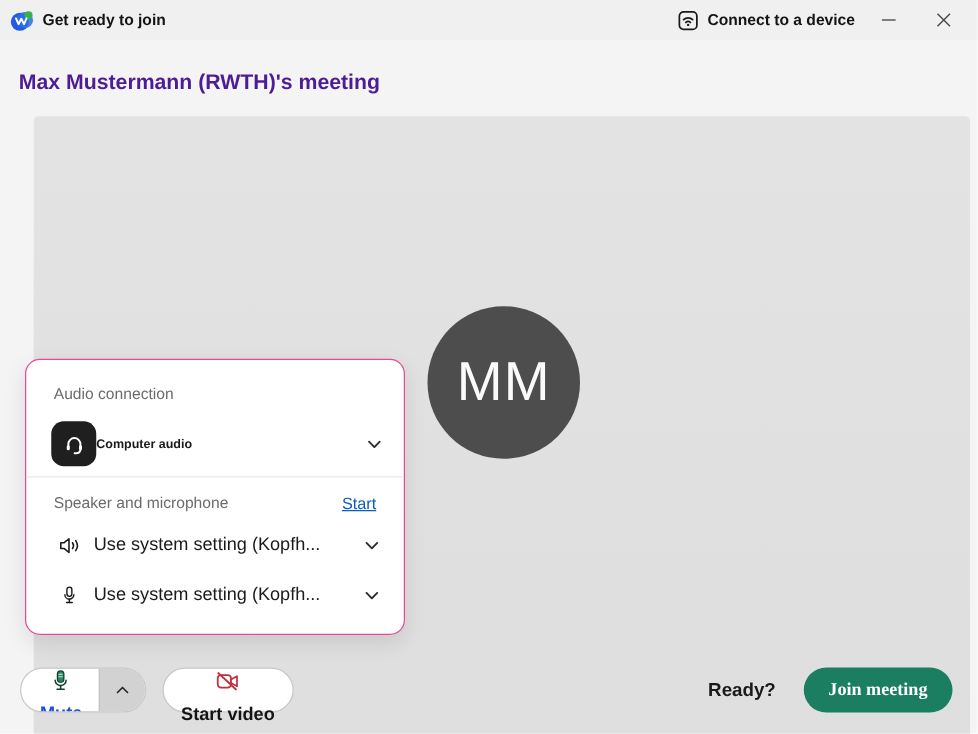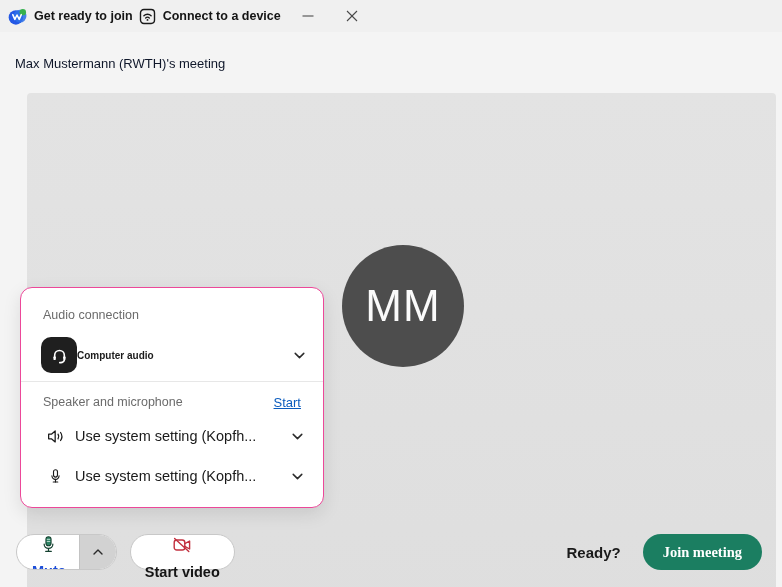--- a/index.html
+++ b/index.html
@@ -8,21 +8,21 @@
 
   .window{
     position:relative; width:782px; height:587px;
     background:#f4f4f4; overflow:hidden;
   }
 
   
   .titlebar{
     position:absolute; top:0; left:0; right:0; height:32px;
     background:#f0f0f0;
-    display:flex; align-items:center; 
+    display:flex; align-items:center; justify-content:space-between;
     padding:0 12px 0 8px;
   }
   .titlebar-left{ display:flex; align-items:center; gap:7px; }
   .logo{ width:19px; height:19px; display:inline-flex; }
   .app-title{ font-size:12.5px; font-weight:700; color:#141414; }
   .titlebar-right{ display:flex; align-items:center; gap:6px; }
   .connect-device{
     display:flex; align-items:center; gap:7px;
     background:transparent; border:none; cursor:pointer;
     font-family:inherit; font-size:12.5px; font-weight:700; color:#141414;
@@ -31,21 +31,21 @@
   .win-btn{
     width:30px; height:26px; border:none; background:transparent;
     display:flex; align-items:center; justify-content:center; cursor:pointer;
     border-radius:4px;
   }
   .win-btn.close{ margin-left:8px; }
 
   
   .meeting-title{
     position:absolute; left:15px; top:56px;
-    font-size:13px; font-weight:400; color:#0f172a;
+    font-size:17px; font-weight:700; color:#4c1d95;
   }
 
   
   .preview{
     position:absolute; left:27px; top:93px; width:749px; height:546px;
     background:linear-gradient(#e3e3e3,#dedede);
     border-radius:4px;
   }
   .avatar{
     position:absolute; left:315px; top:152px; width:122px; height:122px;

